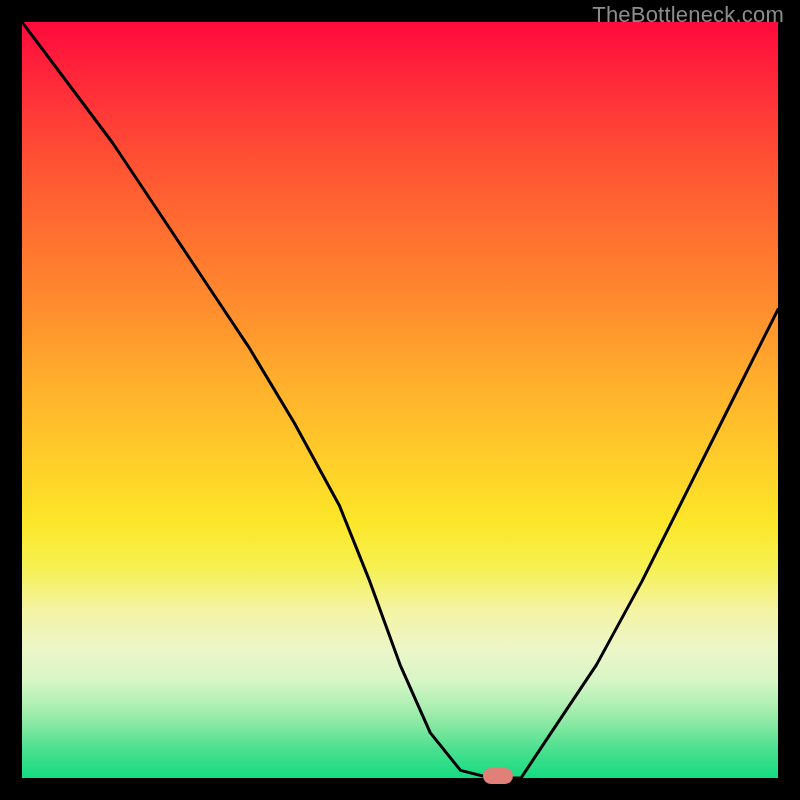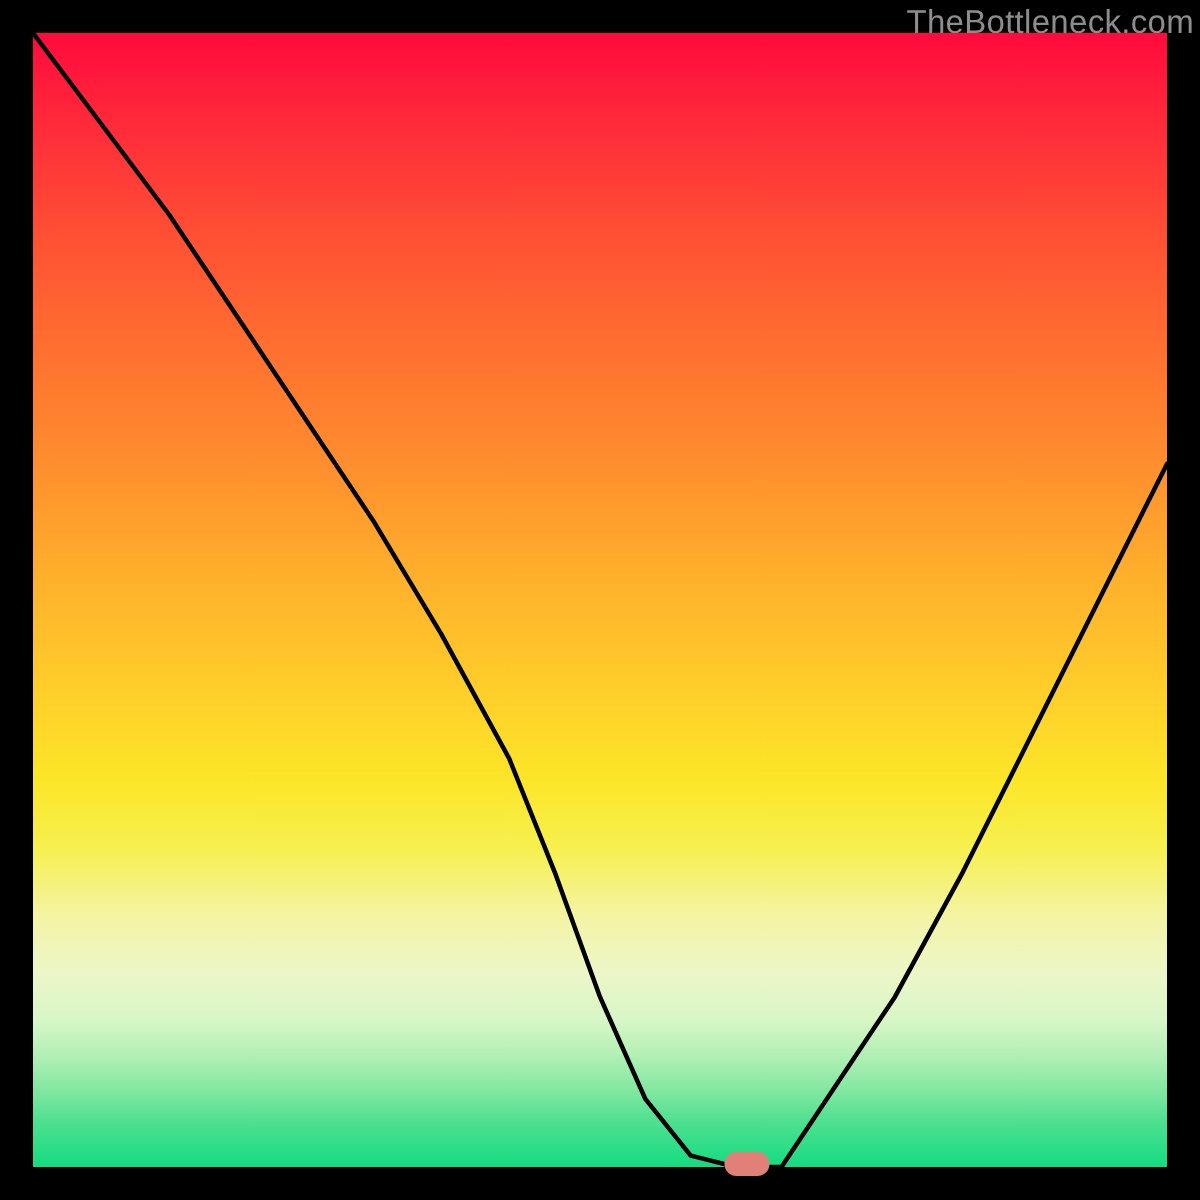--- a/index.html
+++ b/index.html
@@ -19,21 +19,21 @@
       #f4f4a6 78%,
       #ecf6c8 83%,
       #d8f6c6 87%,
       #b4f0b6 90%,
       #86e8a2 93%,
       #4ee090 96%,
       #14dc80 100%);}
   .curve-svg{position:absolute;left:0;top:0;width:100%;height:100%}
   .curve{stroke:#000;stroke-width:3;fill:none;stroke-linejoin:round;stroke-linecap:round}
   .marker{position:absolute;width:30px;height:16px;border-radius:8px;background:#e08078;transform:translate(-50%,-50%)}
-  .watermark{position:absolute;top:2px;right:4px;color:#8d8d8d;font-size:22px;letter-spacing:.2px}
+  .watermark{position:absolute;top:2px;right:16px;color:#8d8d8d;font-size:22px;letter-spacing:.2px}
 </style>
 </head>
 <body>
 
 <div class="stage">
   <div class="watermark">TheBottleneck.com</div>
 
   <div class="plot-frame">
     <div class="gradient"></div>
 

